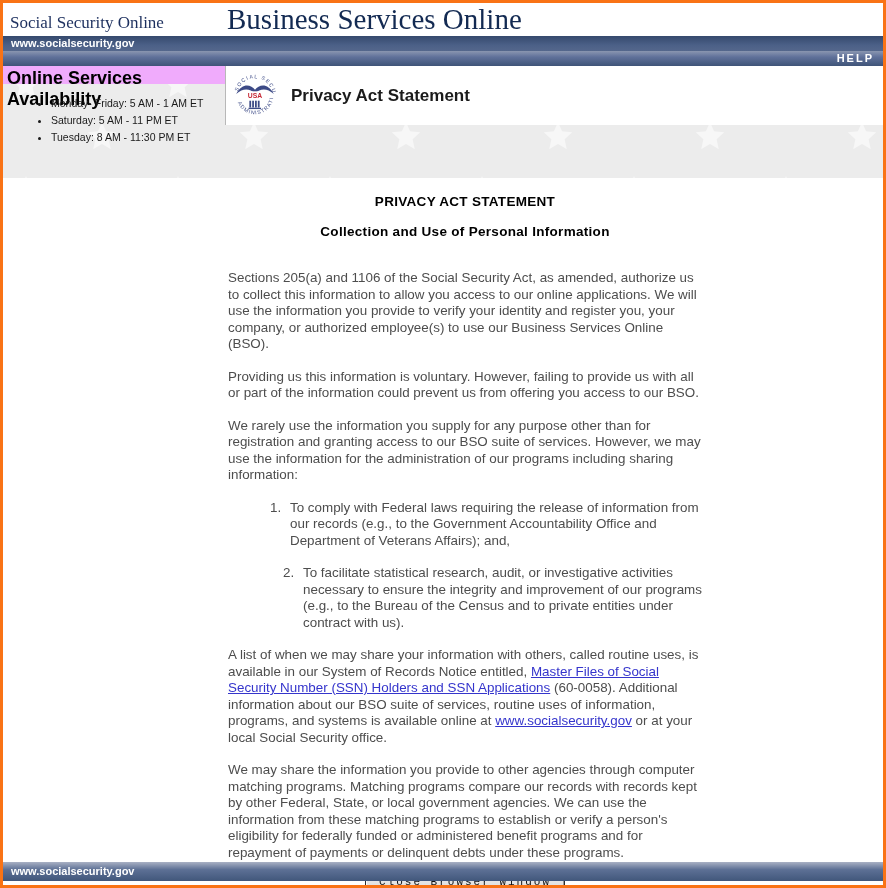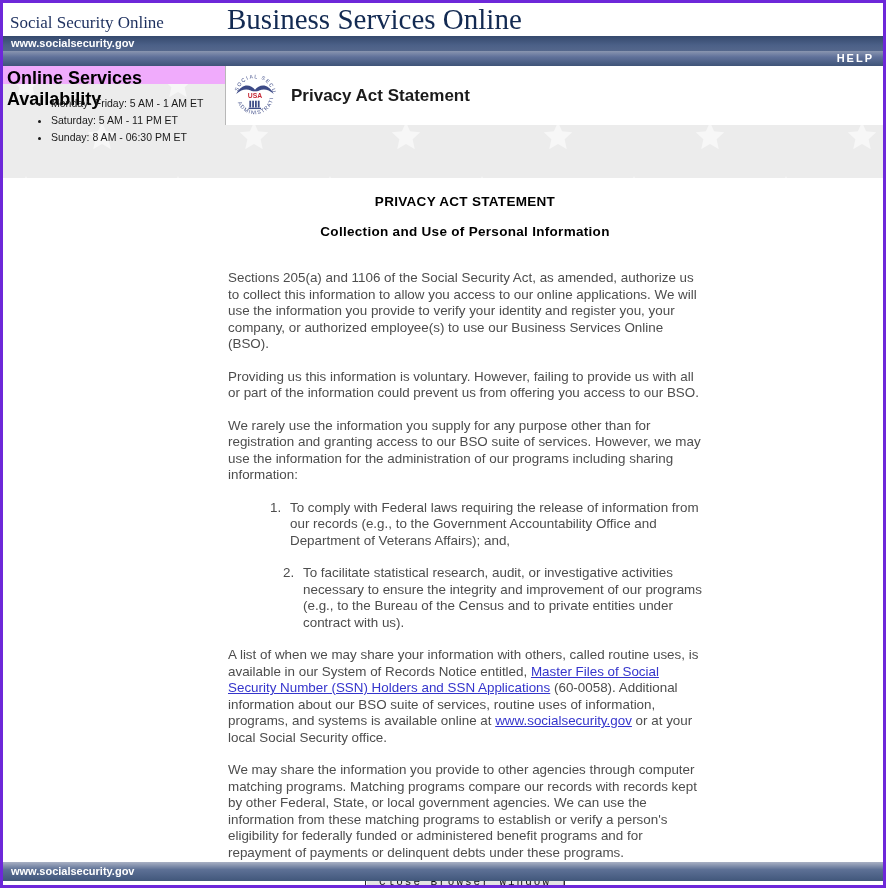--- a/index.html
+++ b/index.html
@@ -1,20 +1,20 @@
 <!DOCTYPE html>
 <html><head>
 <meta charset="utf-8">
 <style>
   * { box-sizing: border-box; }
   html, body { margin: 0; padding: 0; background: #fff; }
   .page {
     position: relative;
     width: 886px; height: 888px;
-    border: 3px solid #6d28d9;
+    border: 3px solid #f97316;
     background: #fff;
     font-family: "Liberation Sans", sans-serif;
     overflow: hidden;
   }
   
   .masthead { position: absolute; top: 0; left: 0; width: 880px; height: 33px; background: #fff; }
   .brand {
     position: absolute; left: 7px; top: 10px;
     font-family: "Liberation Serif", serif;
     font-size: 17px; color: #1c2f5e;
@@ -130,21 +130,21 @@
     </defs>
     <rect x="0" y="0" width="222" height="112" fill="url(#stars)"></rect>
     <rect x="222" y="59" width="658" height="53" fill="url(#stars)"></rect>
   </svg>
 
   <div class="sidebar">
     <div class="sb-heading">Online Services Availability</div>
     <ul class="hours">
       <li>Monday- Friday: 5 AM - 1 AM ET</li>
       <li>Saturday: 5 AM - 11 PM ET</li>
-      <li>Sunday: 8 AM - 06:30 PM ET</li>
+      <li>Tuesday: 8 AM - 11:30 PM ET</li>
     </ul>
   </div>
   <div class="v-div"></div>
 
   <div class="banner">
     <svg class="seal" width="46" height="46" viewBox="0 0 44 44" aria-hidden="true">
       <circle cx="22" cy="22" r="21.5" fill="#ffffff"></circle>
       <defs>
         <path id="sealTop" d="M22,22 m-17,0 a17,17 0 1,1 34,0"></path>
         <path id="sealBot" d="M22,22 m-17.5,0 a17.5,17.5 0 1,0 35,0"></path>

